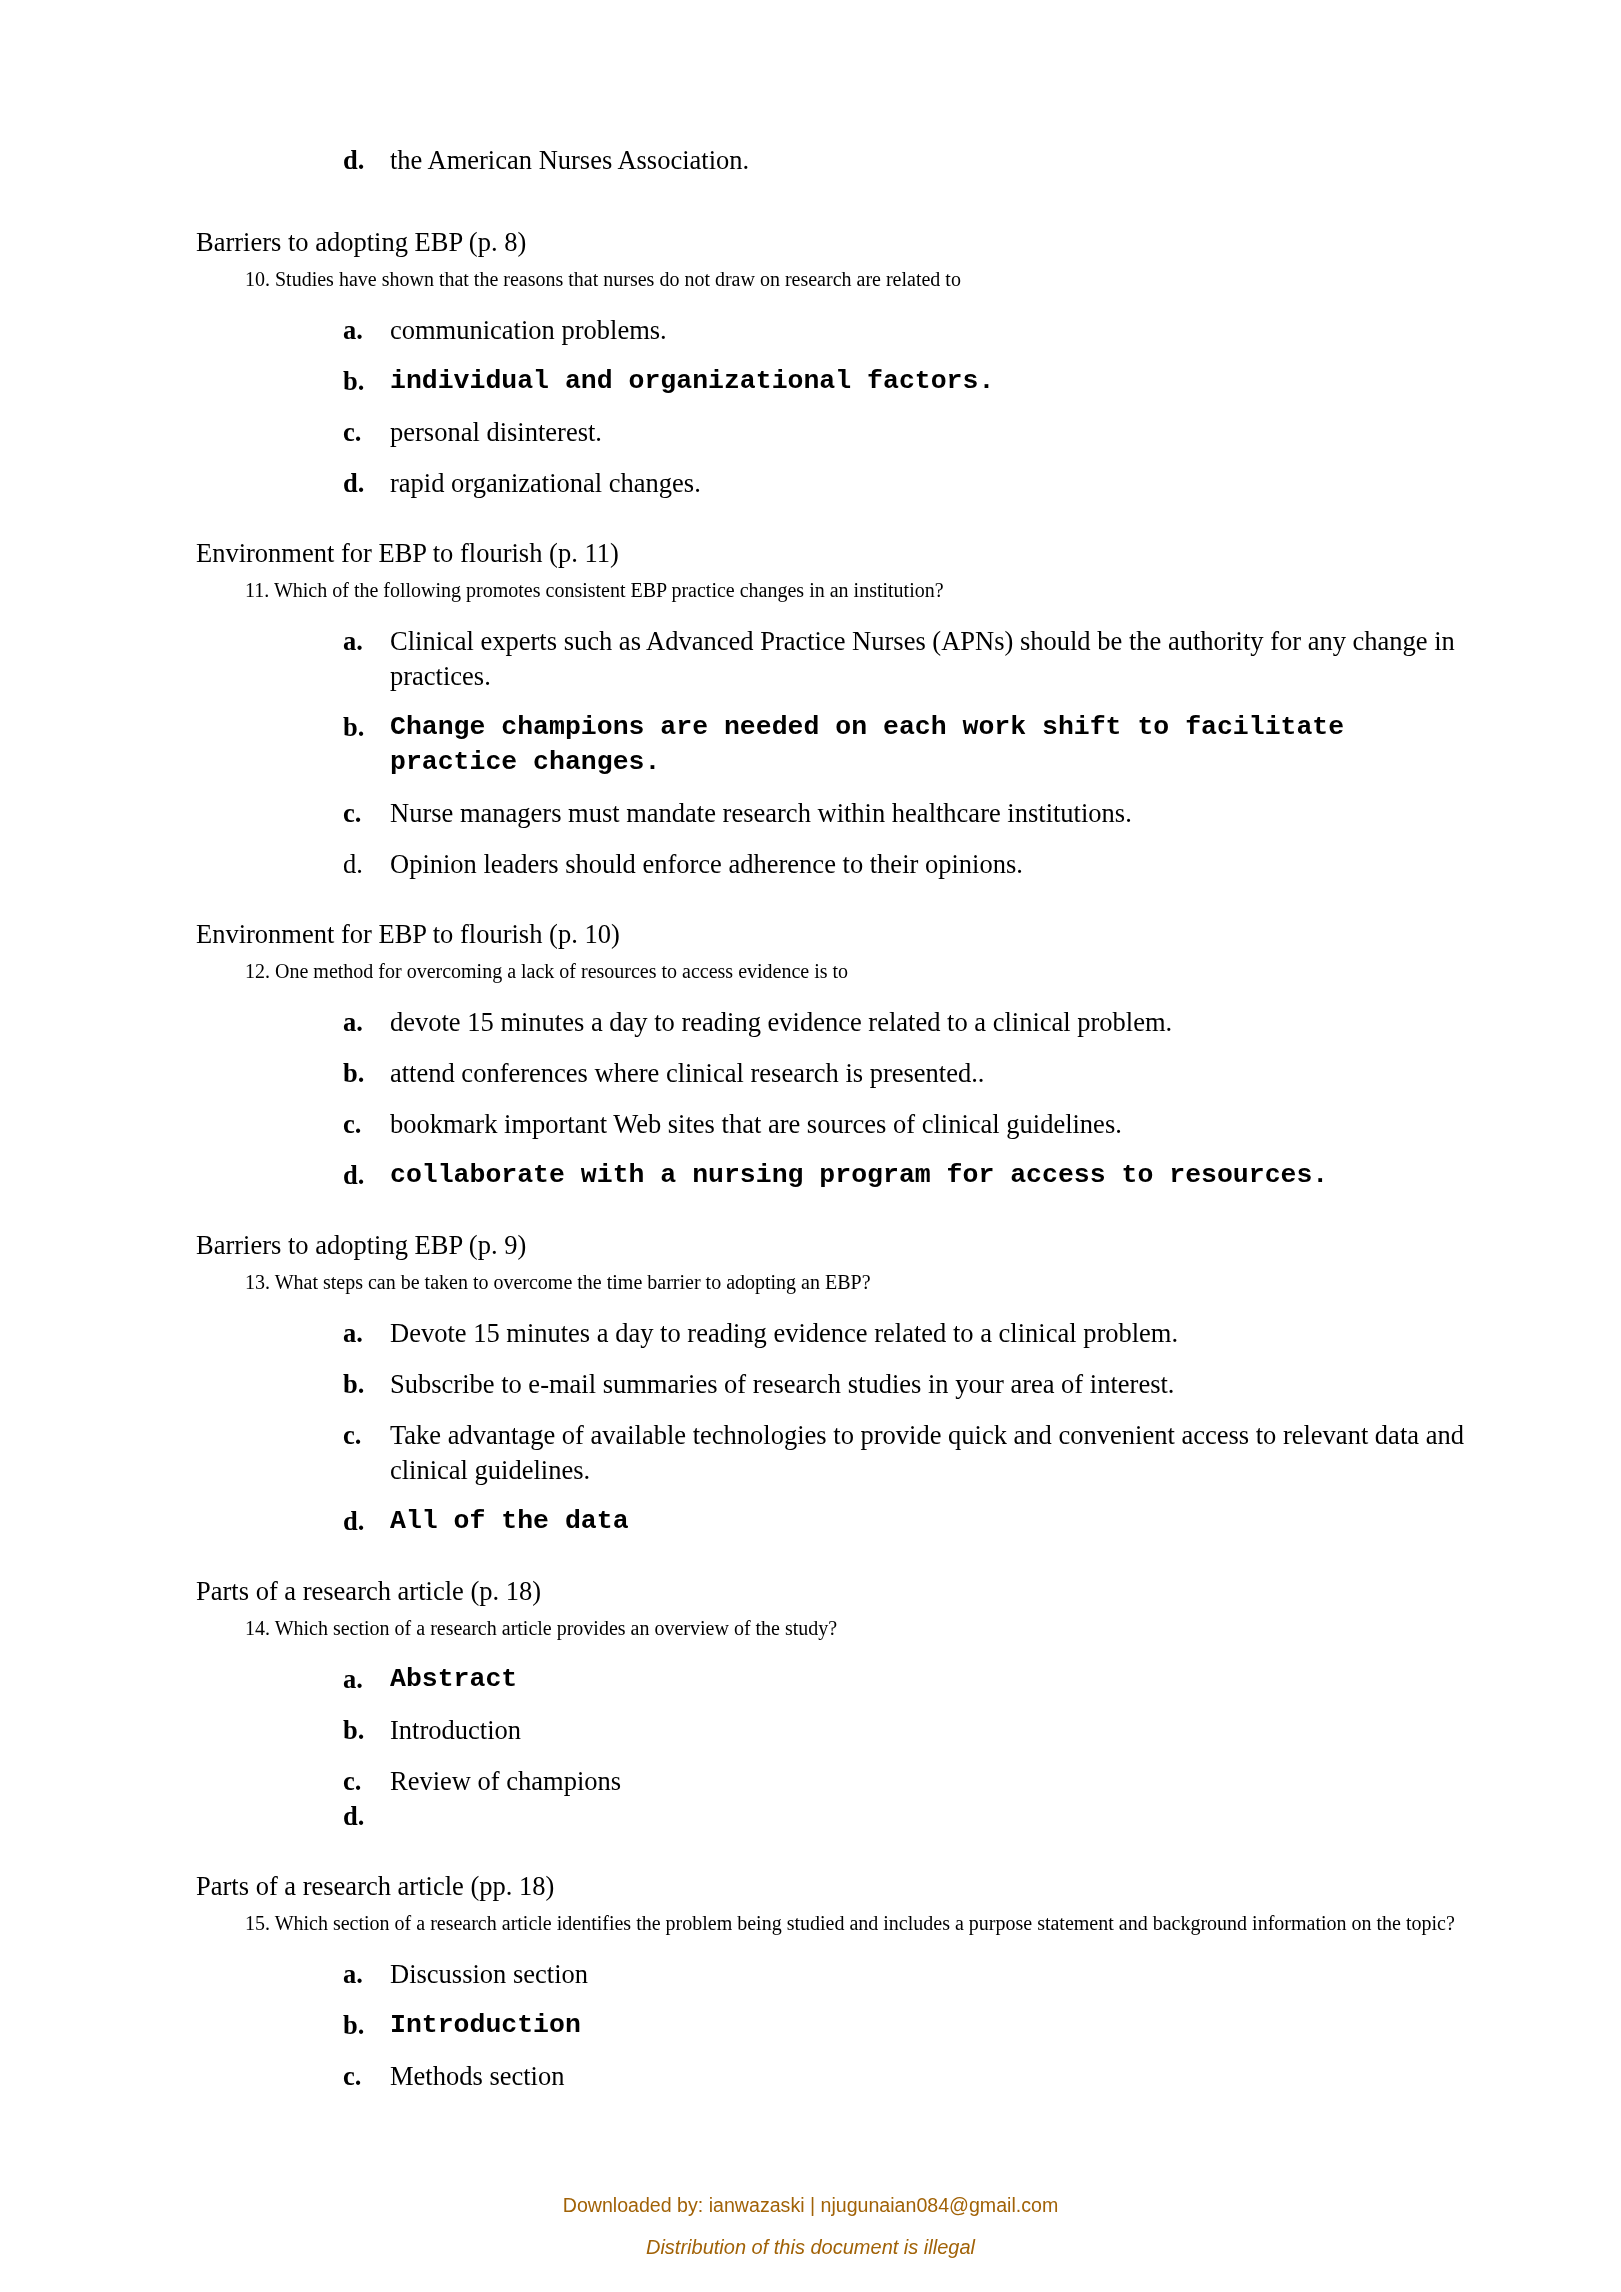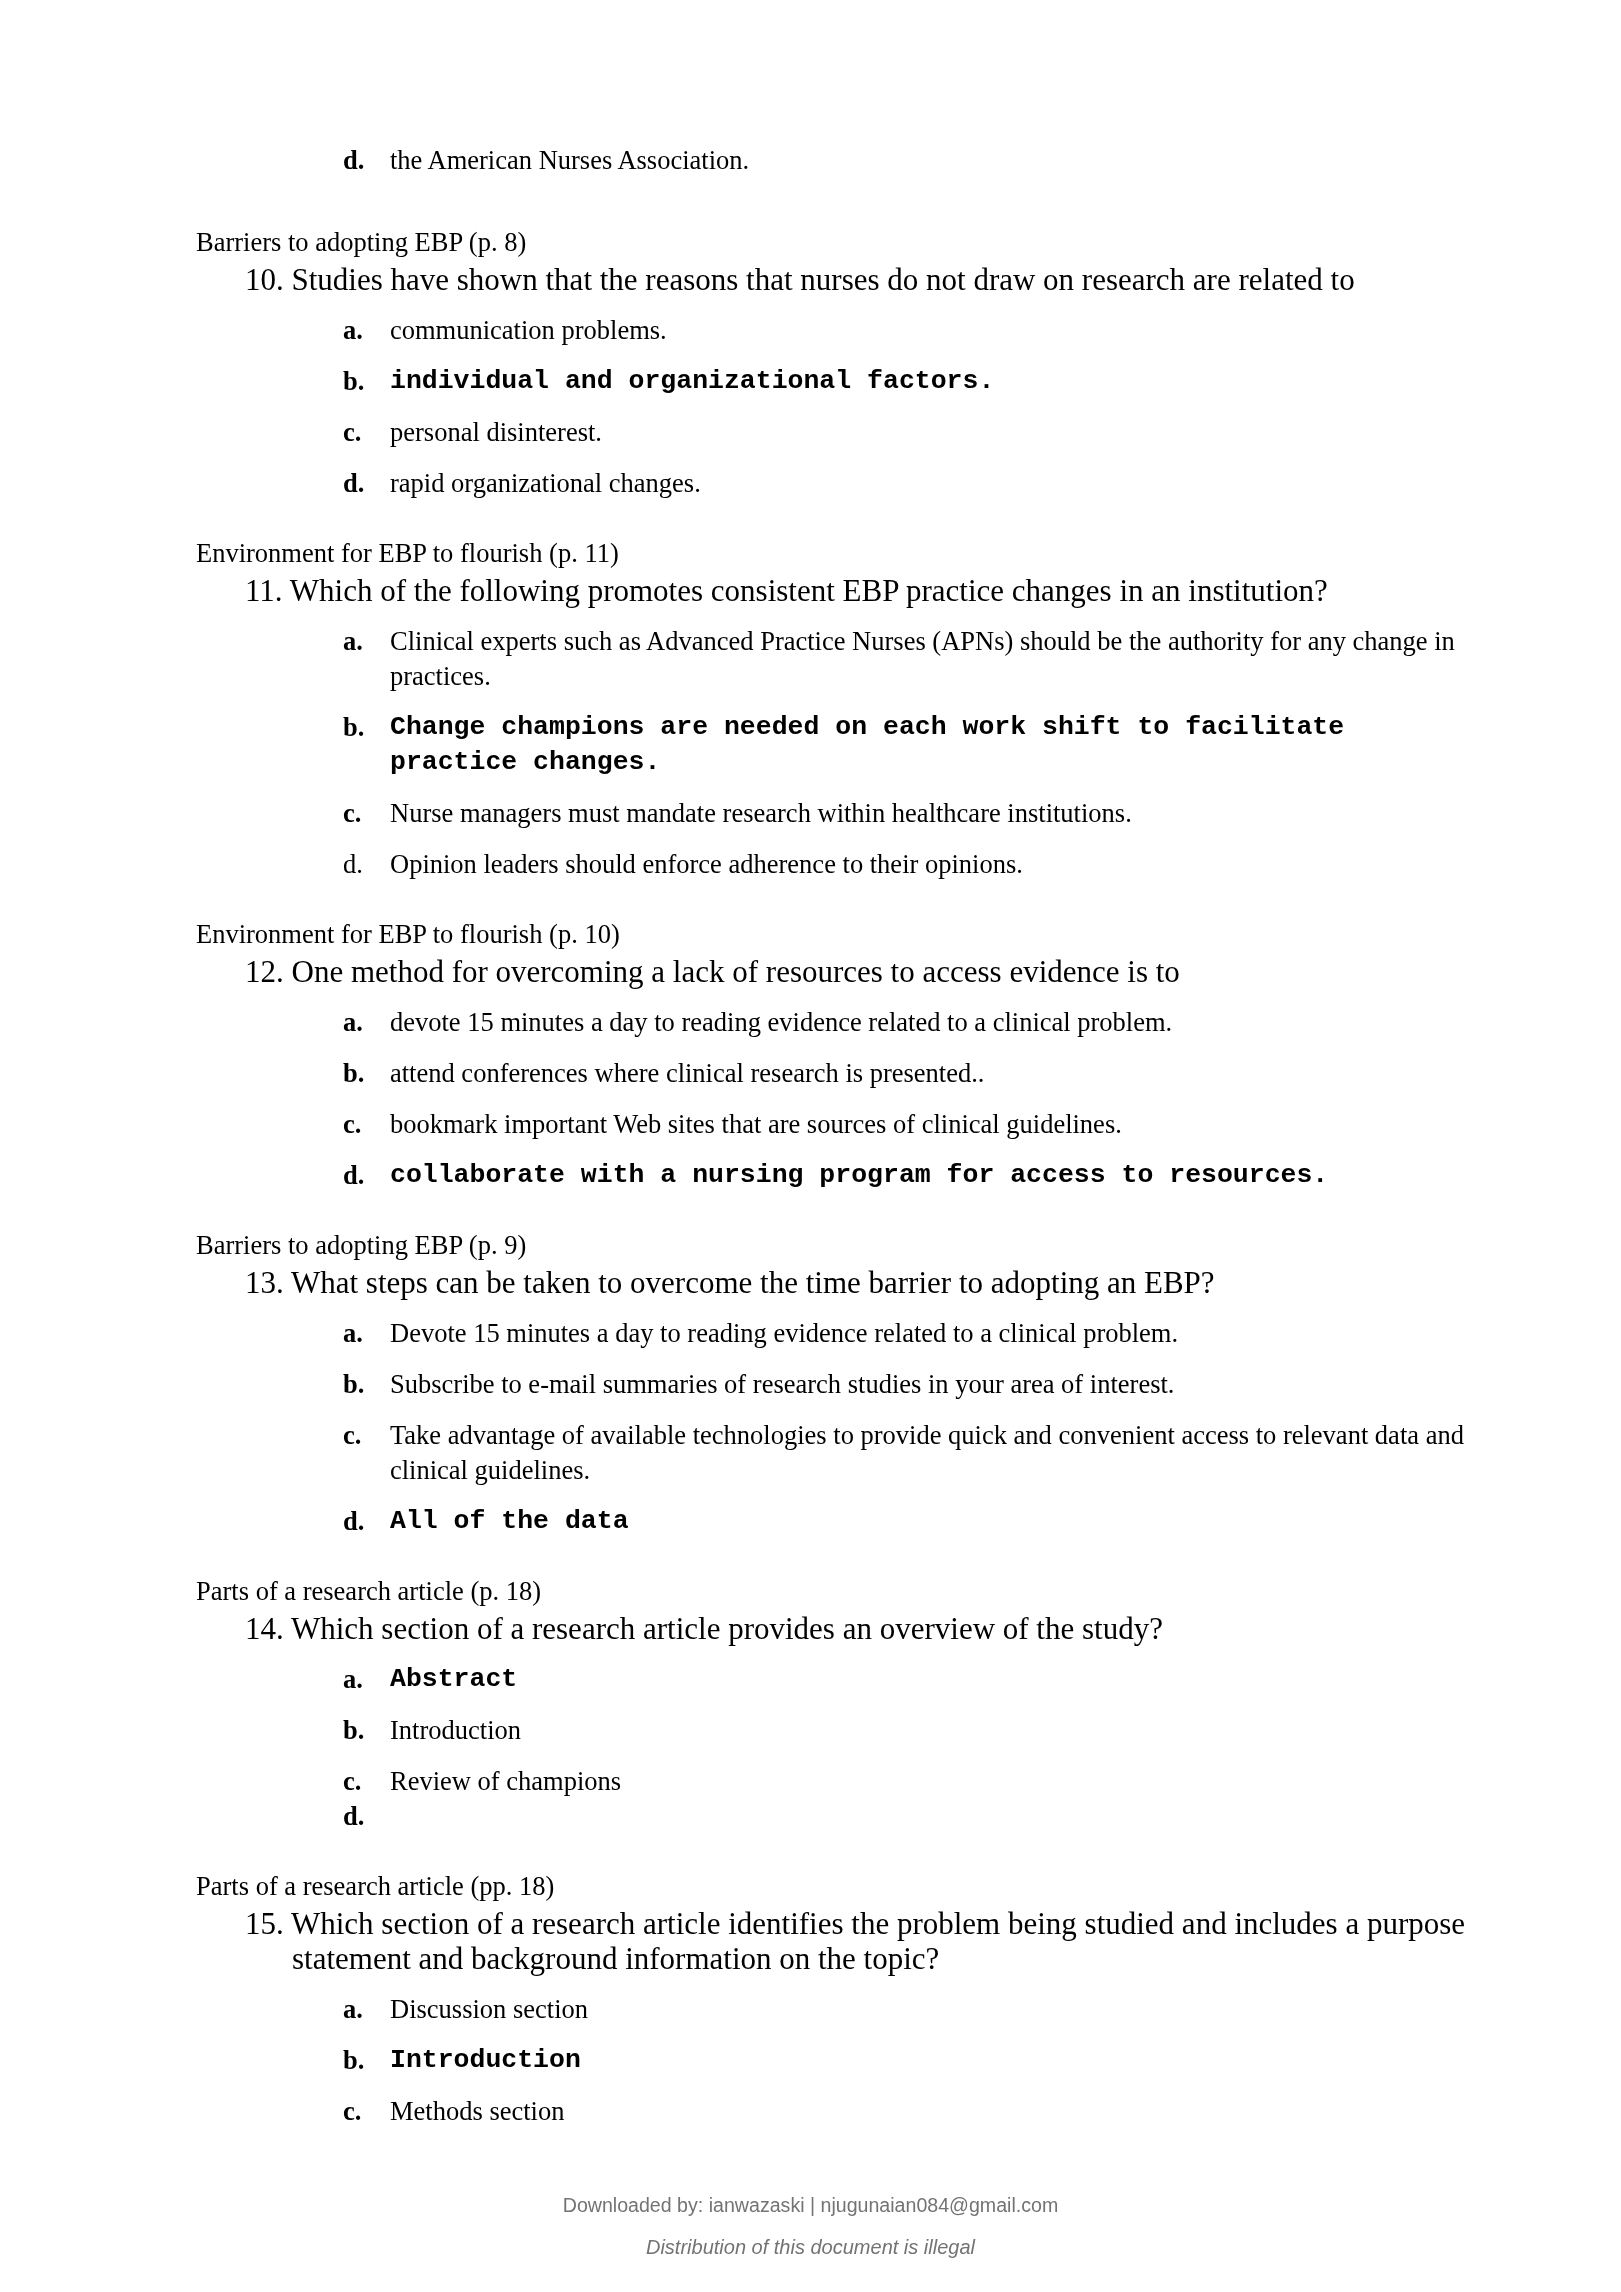--- a/index.html
+++ b/index.html
@@ -37,21 +37,21 @@
   }
   .heading .title {
     font-weight: normal;
   }
   .heading .pageref {
     font-weight: normal;
   }
 
   
   .question {
-    font-size: 31px;
+    font-size: 20px;
     line-height: 35px;
     margin: 0 0 0 0;
     padding-left: 96px;
     text-indent: -47px;
   }
   .question .qnum {
     white-space: pre;
   }
 
   
@@ -93,21 +93,21 @@
   }
 
   
   .footer {
     position: absolute;
     left: 0;
     top: 2191px;
     width: 1621px;
     text-align: center;
     font-family: "Liberation Sans", "DejaVu Sans", sans-serif;
-    color: #737373;
+    color: #a16207;
   }
   .footer-line1 {
     font-size: 19.6px;
     line-height: 29px;
   }
   .footer-line2 {
     font-size: 20px;
     line-height: 27.4px;
     margin-top: 13.7px;
     font-style: italic;

